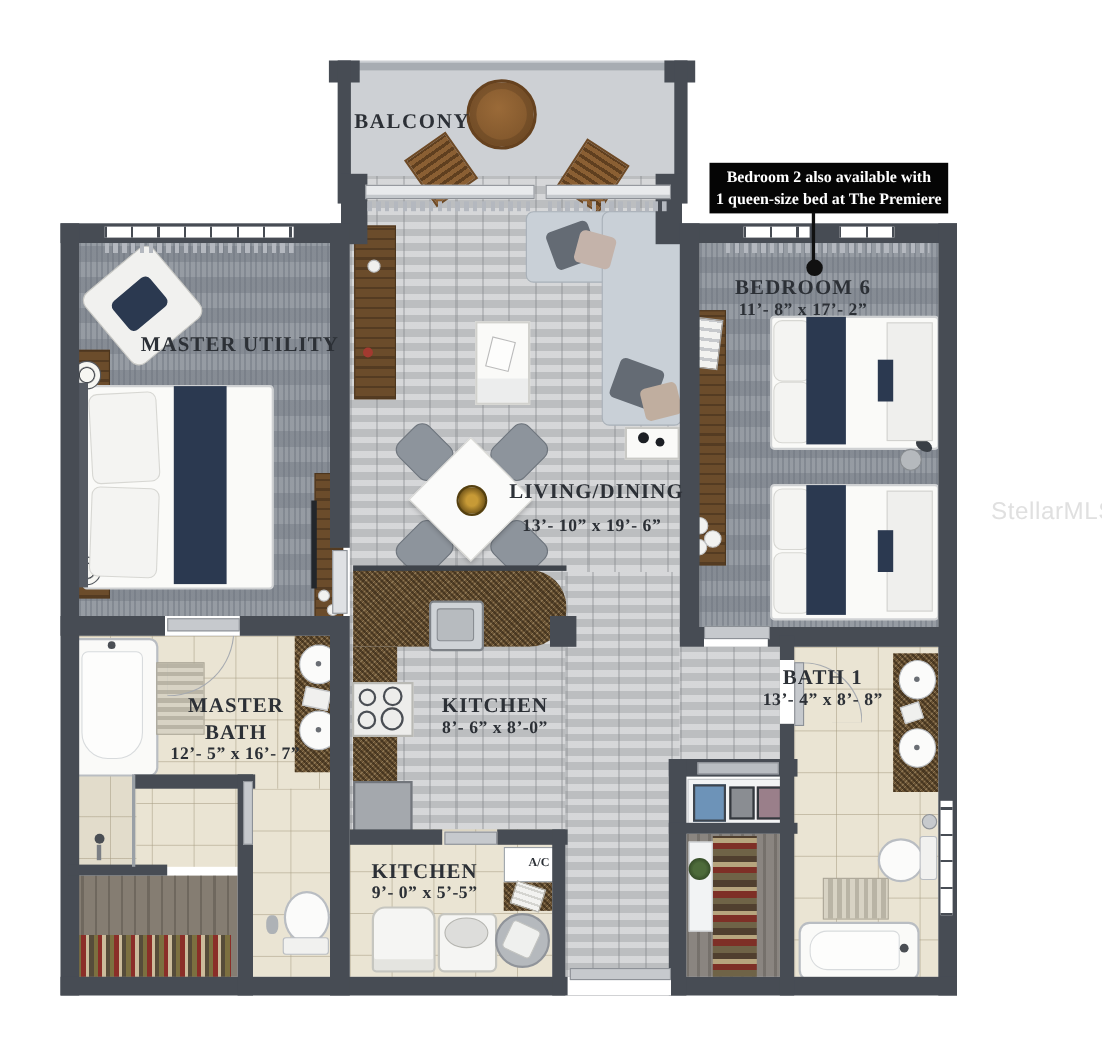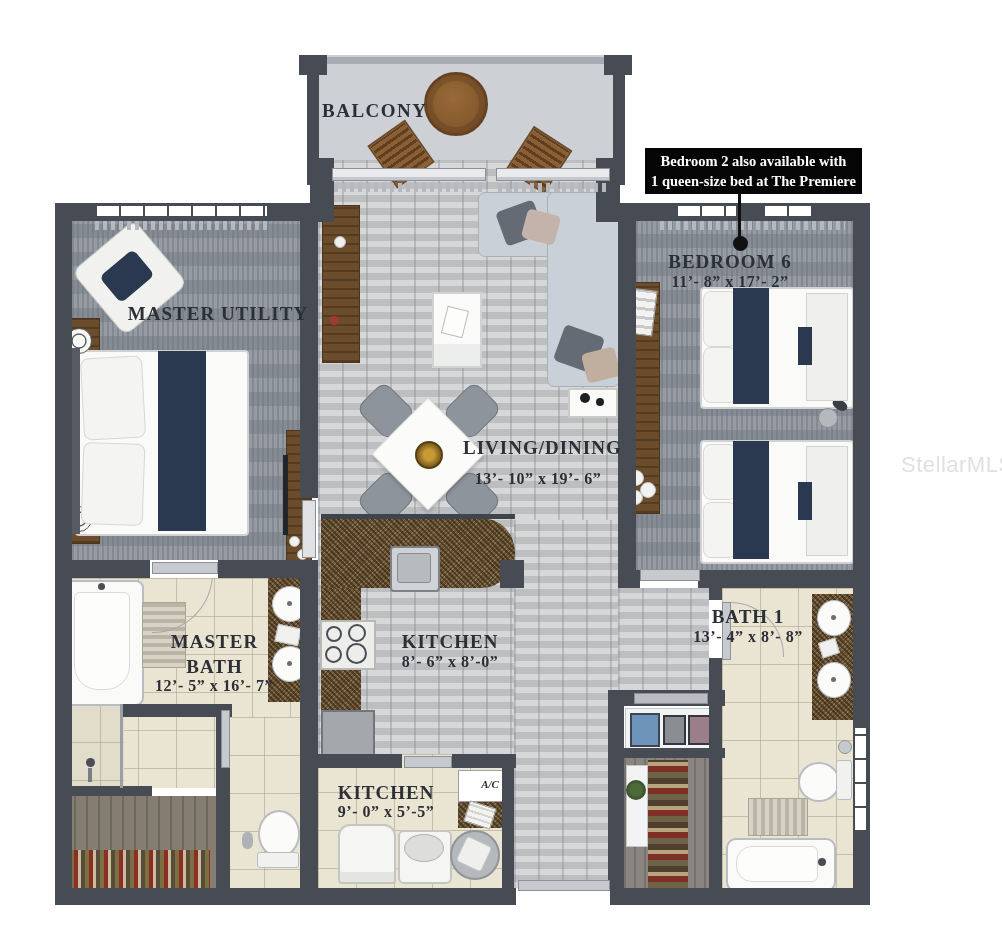--- a/index.html
+++ b/index.html
@@ -212,21 +212,21 @@
   <div class="abs circle" style="left:325px;top:646px;width:13px;height:13px;border:2px solid #4a4e54;z-index:23;"></div>
   <div class="abs circle" style="left:346px;top:643px;width:17px;height:17px;border:2px solid #4a4e54;z-index:23;"></div>
   <div class="abs" style="left:321px;top:710px;width:50px;height:52px;background:#a4a8ad;border:2px solid #72767c;z-index:22;"></div>
 
   <div class="abs" style="left:338px;top:824px;width:54px;height:56px;background:#f5f5f3;border:2px solid #c6c6c0;border-radius:12px 12px 4px 4px;z-index:22;box-shadow:inset 0 -10px 0 #e4e4e0;"></div>
   <div class="abs" style="left:398px;top:830px;width:50px;height:50px;background:#f5f5f3;border:2px solid #c6c6c0;border-radius:6px;z-index:22;"></div>
   <div class="abs circle" style="left:404px;top:834px;width:38px;height:26px;background:#dddddb;border:1px solid #b5b5b0;z-index:23;"></div>
   <div class="abs circle" style="left:450px;top:830px;width:46px;height:46px;background:#b5b9bd;border:2px solid #90949a;z-index:22;"></div>
   <div class="abs" style="left:460px;top:840px;width:26px;height:26px;background:#eff0ee;border:1px solid #c2c3c0;transform:rotate(25deg);border-radius:4px;z-index:23;"></div>
   <div class="abs" style="left:458px;top:770px;width:44px;height:30px;background:#ffffff;border:1px solid #9aa0a6;z-index:22;"></div>
-  <div class="label" style="left:458px;top:777px;width:64px;font-size:11px;letter-spacing:0;font-style:italic;">A/C</div>
+  <div class="label" style="left:458px;top:777px;width:64px;font-size:11px;letter-spacing:0;">A/C</div>
   <div class="granite" style="left:458px;top:802px;width:44px;height:26px;"></div>
   <div class="abs" style="left:466px;top:804px;width:26px;height:20px;background:repeating-linear-gradient(0deg,#f2f2f0 0 4px,#d4d4d0 4px 6px);border:1px solid #b8b8b2;transform:rotate(18deg);z-index:23;"></div>
 
   <div class="fixture" style="left:64px;top:580px;width:76px;height:122px;border-radius:8px;"></div>
   <div class="abs" style="left:74px;top:592px;width:54px;height:96px;background:#fdfdfc;border:1px solid #d8dbdd;border-radius:6px 6px 24px 24px;z-index:22;"></div>
   <div class="abs circle" style="left:98px;top:583px;width:7px;height:7px;background:#4a4e54;z-index:23;"></div>
   <div class="mat" style="left:142px;top:602px;width:42px;height:64px;"></div>
   <div class="granite" style="left:268px;top:578px;width:44px;height:124px;"></div>
   <div class="abs circle" style="left:272px;top:586px;width:34px;height:34px;background:#fbfbfa;border:1px solid #b9bdc2;z-index:22;"></div>
   <div class="abs circle" style="left:287px;top:601px;width:5px;height:5px;background:#6a6e74;z-index:23;"></div>

